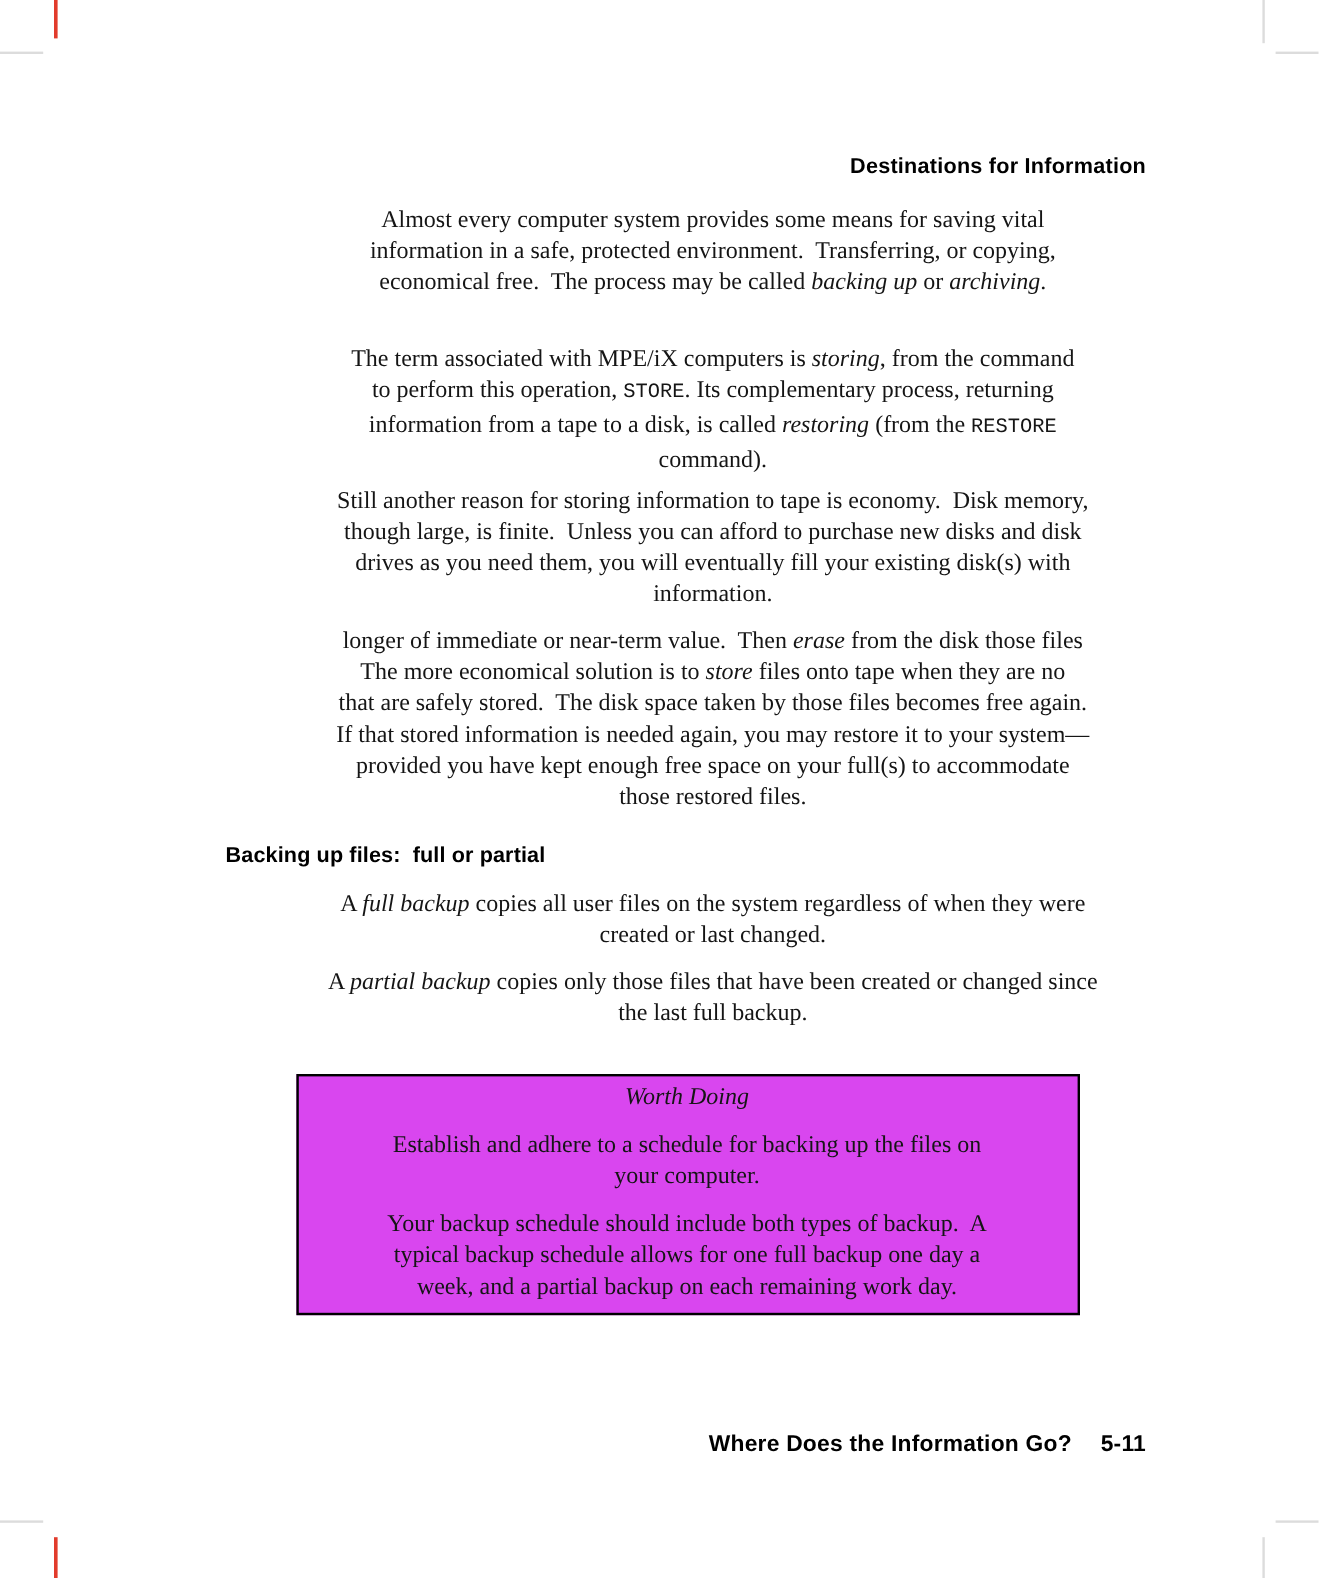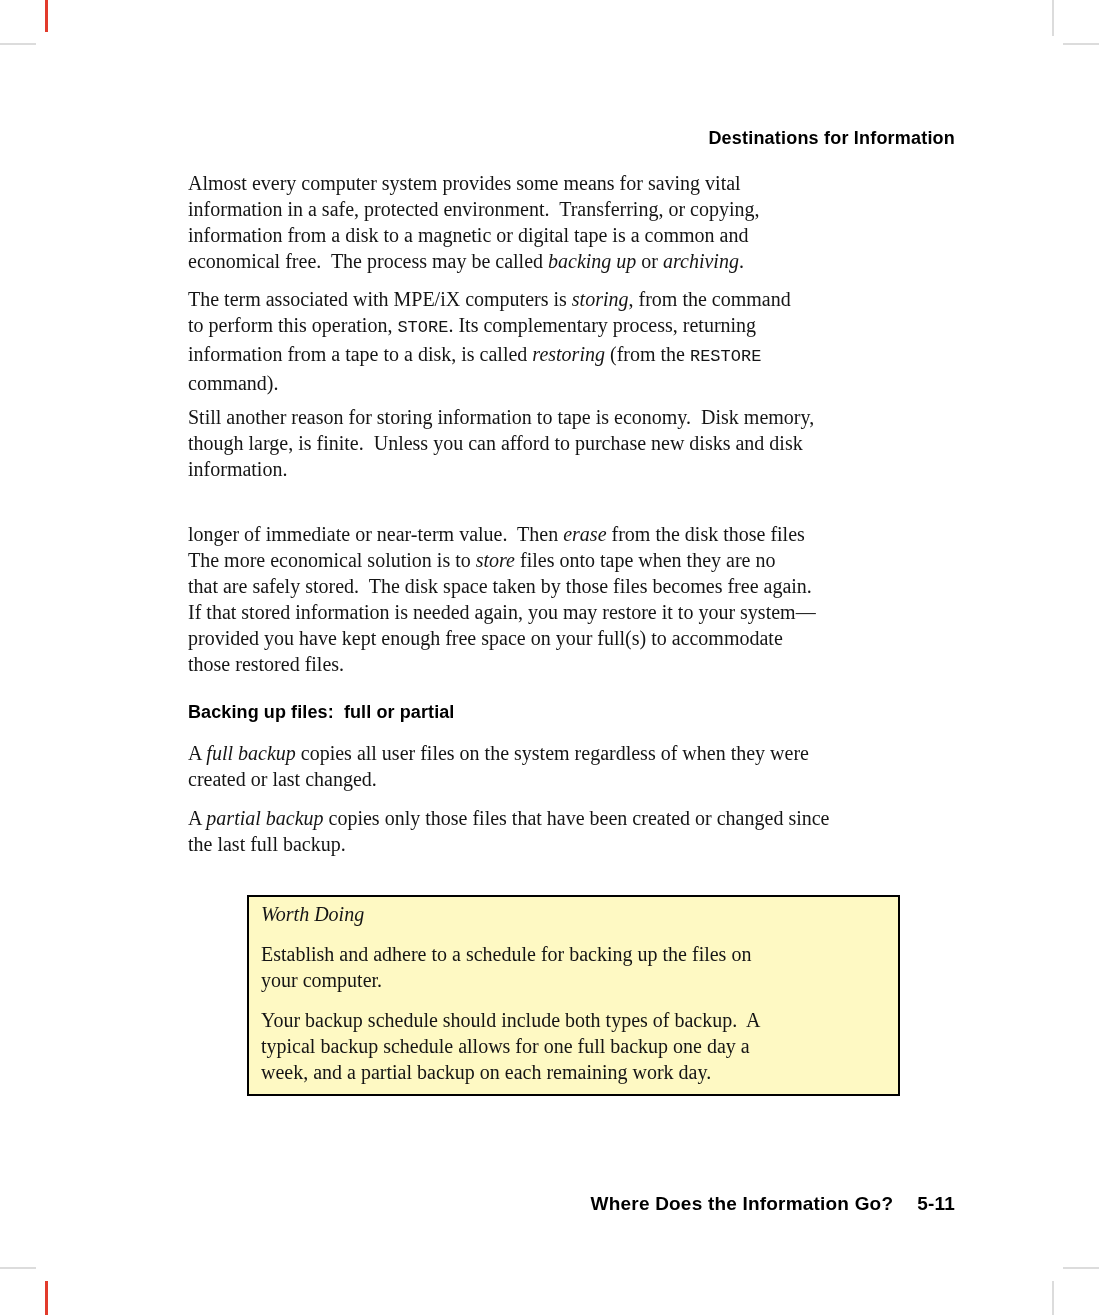--- a/index.html
+++ b/index.html
@@ -1,19 +1,19 @@
 <!DOCTYPE html>
 <html><head>
 <meta charset="utf-8">
 <style>
   html,body{margin:0;padding:0;background:#ffffff;}
   .page{
     position:relative;width:1099px;height:1315px;background:#ffffff;
     font-family:"Liberation Serif","DejaVu Serif",serif;color:#151515;
-    overflow:hidden;margin:0 auto;
+    overflow:hidden;margin:0 auto;text-align:center;
   }
   
   .mark{position:absolute;}
   .mark.gray{background:#dcdcdc;}
   .mark.red{background:#e23b2c;}
   
   .running-header{
     position:absolute;top:128px;right:144px;
     font-family:"Liberation Sans","DejaVu Sans",sans-serif;
     font-weight:bold;font-size:18px;color:#000;letter-spacing:0.2px;
@@ -31,21 +31,21 @@
   .tt{font-family:"Liberation Mono","DejaVu Sans Mono",monospace;font-size:17px;}
   
   .section-heading{
     position:absolute;top:702px;left:188px;
     font-family:"Liberation Sans","DejaVu Sans",sans-serif;
     font-weight:bold;font-size:18px;color:#000;white-space:pre;letter-spacing:0.1px;
   }
   
   .note-box{
     position:absolute;left:247px;top:895px;width:653px;height:201px;
-    box-sizing:border-box;border:2px solid #000;background:#fef9c3;
+    box-sizing:border-box;border:2px solid #000;background:#d946ef;
     padding:4px 14px 0 12px;
   }
   .note-title{font-size:20px;line-height:26px;font-style:italic;}
   .note-para{margin-top:14px;font-size:20px;line-height:26px;}
 </style>
 </head>
 <body>
 
 <div class="page">
 
@@ -56,32 +56,32 @@
   <div class="mark gray" style="left:0;top:1267px;width:36px;height:2px;"></div>
   <div class="mark red" style="left:45px;top:1281px;width:3px;height:34px;"></div>
   <div class="mark gray" style="left:1063px;top:1267px;width:36px;height:2px;"></div>
   <div class="mark gray" style="left:1052px;top:1281px;width:2px;height:34px;"></div>
 
   <div class="running-header">Destinations for Information</div>
 
   <div class="para" style="top:170px;">
       <span class="line"><span>Almost every computer system provides some means for saving vital</span></span>
       <span class="line"><span>information in a safe, protected environment.  Transferring, or copying,</span></span>
-      <span class="line"><span>information from a disk to a magnetic or digital tape is a common and</span></span>
       <span class="line"><span>economical free.  The process may be called </span><span class="it">backing up</span><span> or </span><span class="it">archiving</span><span>.</span></span>
     </div>
   <div class="para" style="top:286px;">
       <span class="line"><span>The term associated with MPE/iX computers is </span><span class="it">storing</span><span>, from the command</span></span>
       <span class="line"><span>to perform this operation, </span><span class="tt">STORE</span><span>. Its complementary process, returning</span></span>
       <span class="line"><span>information from a tape to a disk, is called </span><span class="it">restoring</span><span> (from the </span><span class="tt">RESTORE</span></span>
       <span class="line"><span>command).</span></span>
     </div>
   <div class="para" style="top:404px;">
       <span class="line"><span>Still another reason for storing information to tape is economy.  Disk memory,</span></span>
       <span class="line"><span>though large, is finite.  Unless you can afford to purchase new disks and disk</span></span>
+      <span class="line"><span>drives as you need them, you will eventually fill your existing disk(s) with</span></span>
       <span class="line"><span>information.</span></span>
     </div>
   <div class="para" style="top:521px;">
       <span class="line"><span>longer of immediate or near-term value.  Then </span><span class="it">erase</span><span> from the disk those files</span></span>
       <span class="line"><span>The more economical solution is to </span><span class="it">store</span><span> files onto tape when they are no</span></span>
       <span class="line"><span>that are safely stored.  The disk space taken by those files becomes free again.</span></span>
       <span class="line"><span>If that stored information is needed again, you may restore it to your system—</span></span>
       <span class="line"><span>provided you have kept enough free space on your full(s) to accommodate</span></span>
       <span class="line"><span>those restored files.</span></span>
     </div>

